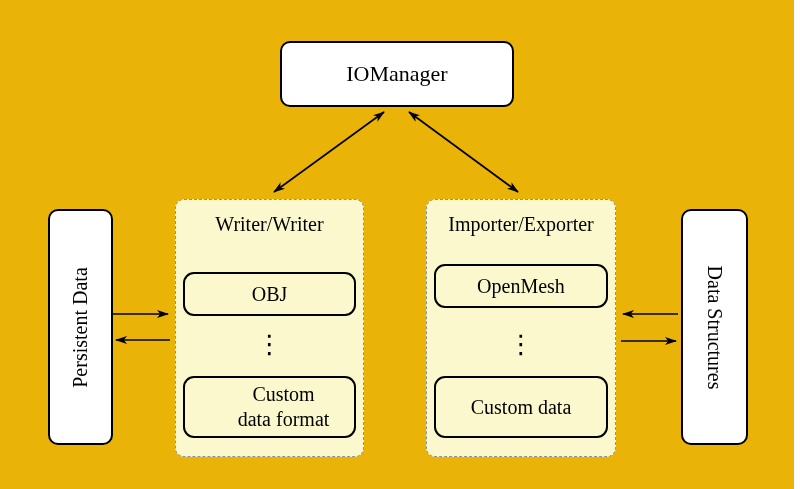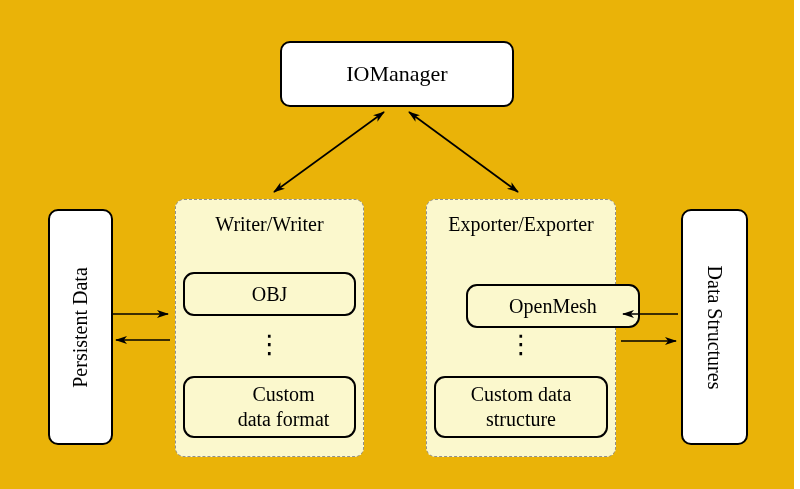--- a/index.html
+++ b/index.html
@@ -82,43 +82,42 @@
 
   <div class="node side-node" style="left:681px; top:209px; width:67px; height:236px;">
     <span class="side-label rot-cw">Data Structures</span>
   </div>
 
   <div class="group-container" style="left:175px; top:199px; width:189px; height:258px;">
     <div class="group-title">Writer/Writer</div>
   </div>
 
   <div class="group-container" style="left:426px; top:199px; width:190px; height:258px;">
-    <div class="group-title">Exporter/Exporter</div>
+    <div class="group-title">Importer/Exporter</div>
   </div>
 
   <div class="inner-node" style="left:183px; top:272px; width:173px; height:44px;">
     <span>OBJ</span>
   </div>
 
   <div class="vdots" style="left:175px; top:331px; width:189px;">⋮</div>
 
   <div class="inner-node" style="left:183px; top:376px; width:173px; height:62px;padding-left:28px;">
     <span>Custom</span>
     <span>data format</span>
   </div>
 
-  <div class="inner-node" style="left:434px; top:284px; width:174px; height:44px;margin-left:32px;">
+  <div class="inner-node" style="left:434px; top:264px; width:174px; height:44px;">
     <span>OpenMesh</span>
   </div>
 
   <div class="vdots" style="left:426px; top:331px; width:190px;">⋮</div>
 
   <div class="inner-node" style="left:434px; top:376px; width:174px; height:62px;">
     <span>Custom data</span>
-    <span>structure</span>
   </div>
 
   <svg class="arrows" viewBox="0 0 800 489" xmlns="http://www.w3.org/2000/svg">
     <defs>
       <marker id="ah-end" viewBox="0 0 12 8" refX="11" refY="4" markerWidth="12" markerHeight="8" markerUnits="userSpaceOnUse" orient="auto">
         <path d="M0,0 L12,4 L0,8 L3.2,4 Z" fill="#000"></path>
       </marker>
       <marker id="ah-start" viewBox="0 0 12 8" refX="11" refY="4" markerWidth="12" markerHeight="8" markerUnits="userSpaceOnUse" orient="auto-start-reverse">
         <path d="M0,0 L12,4 L0,8 L3.2,4 Z" fill="#000"></path>
       </marker>

